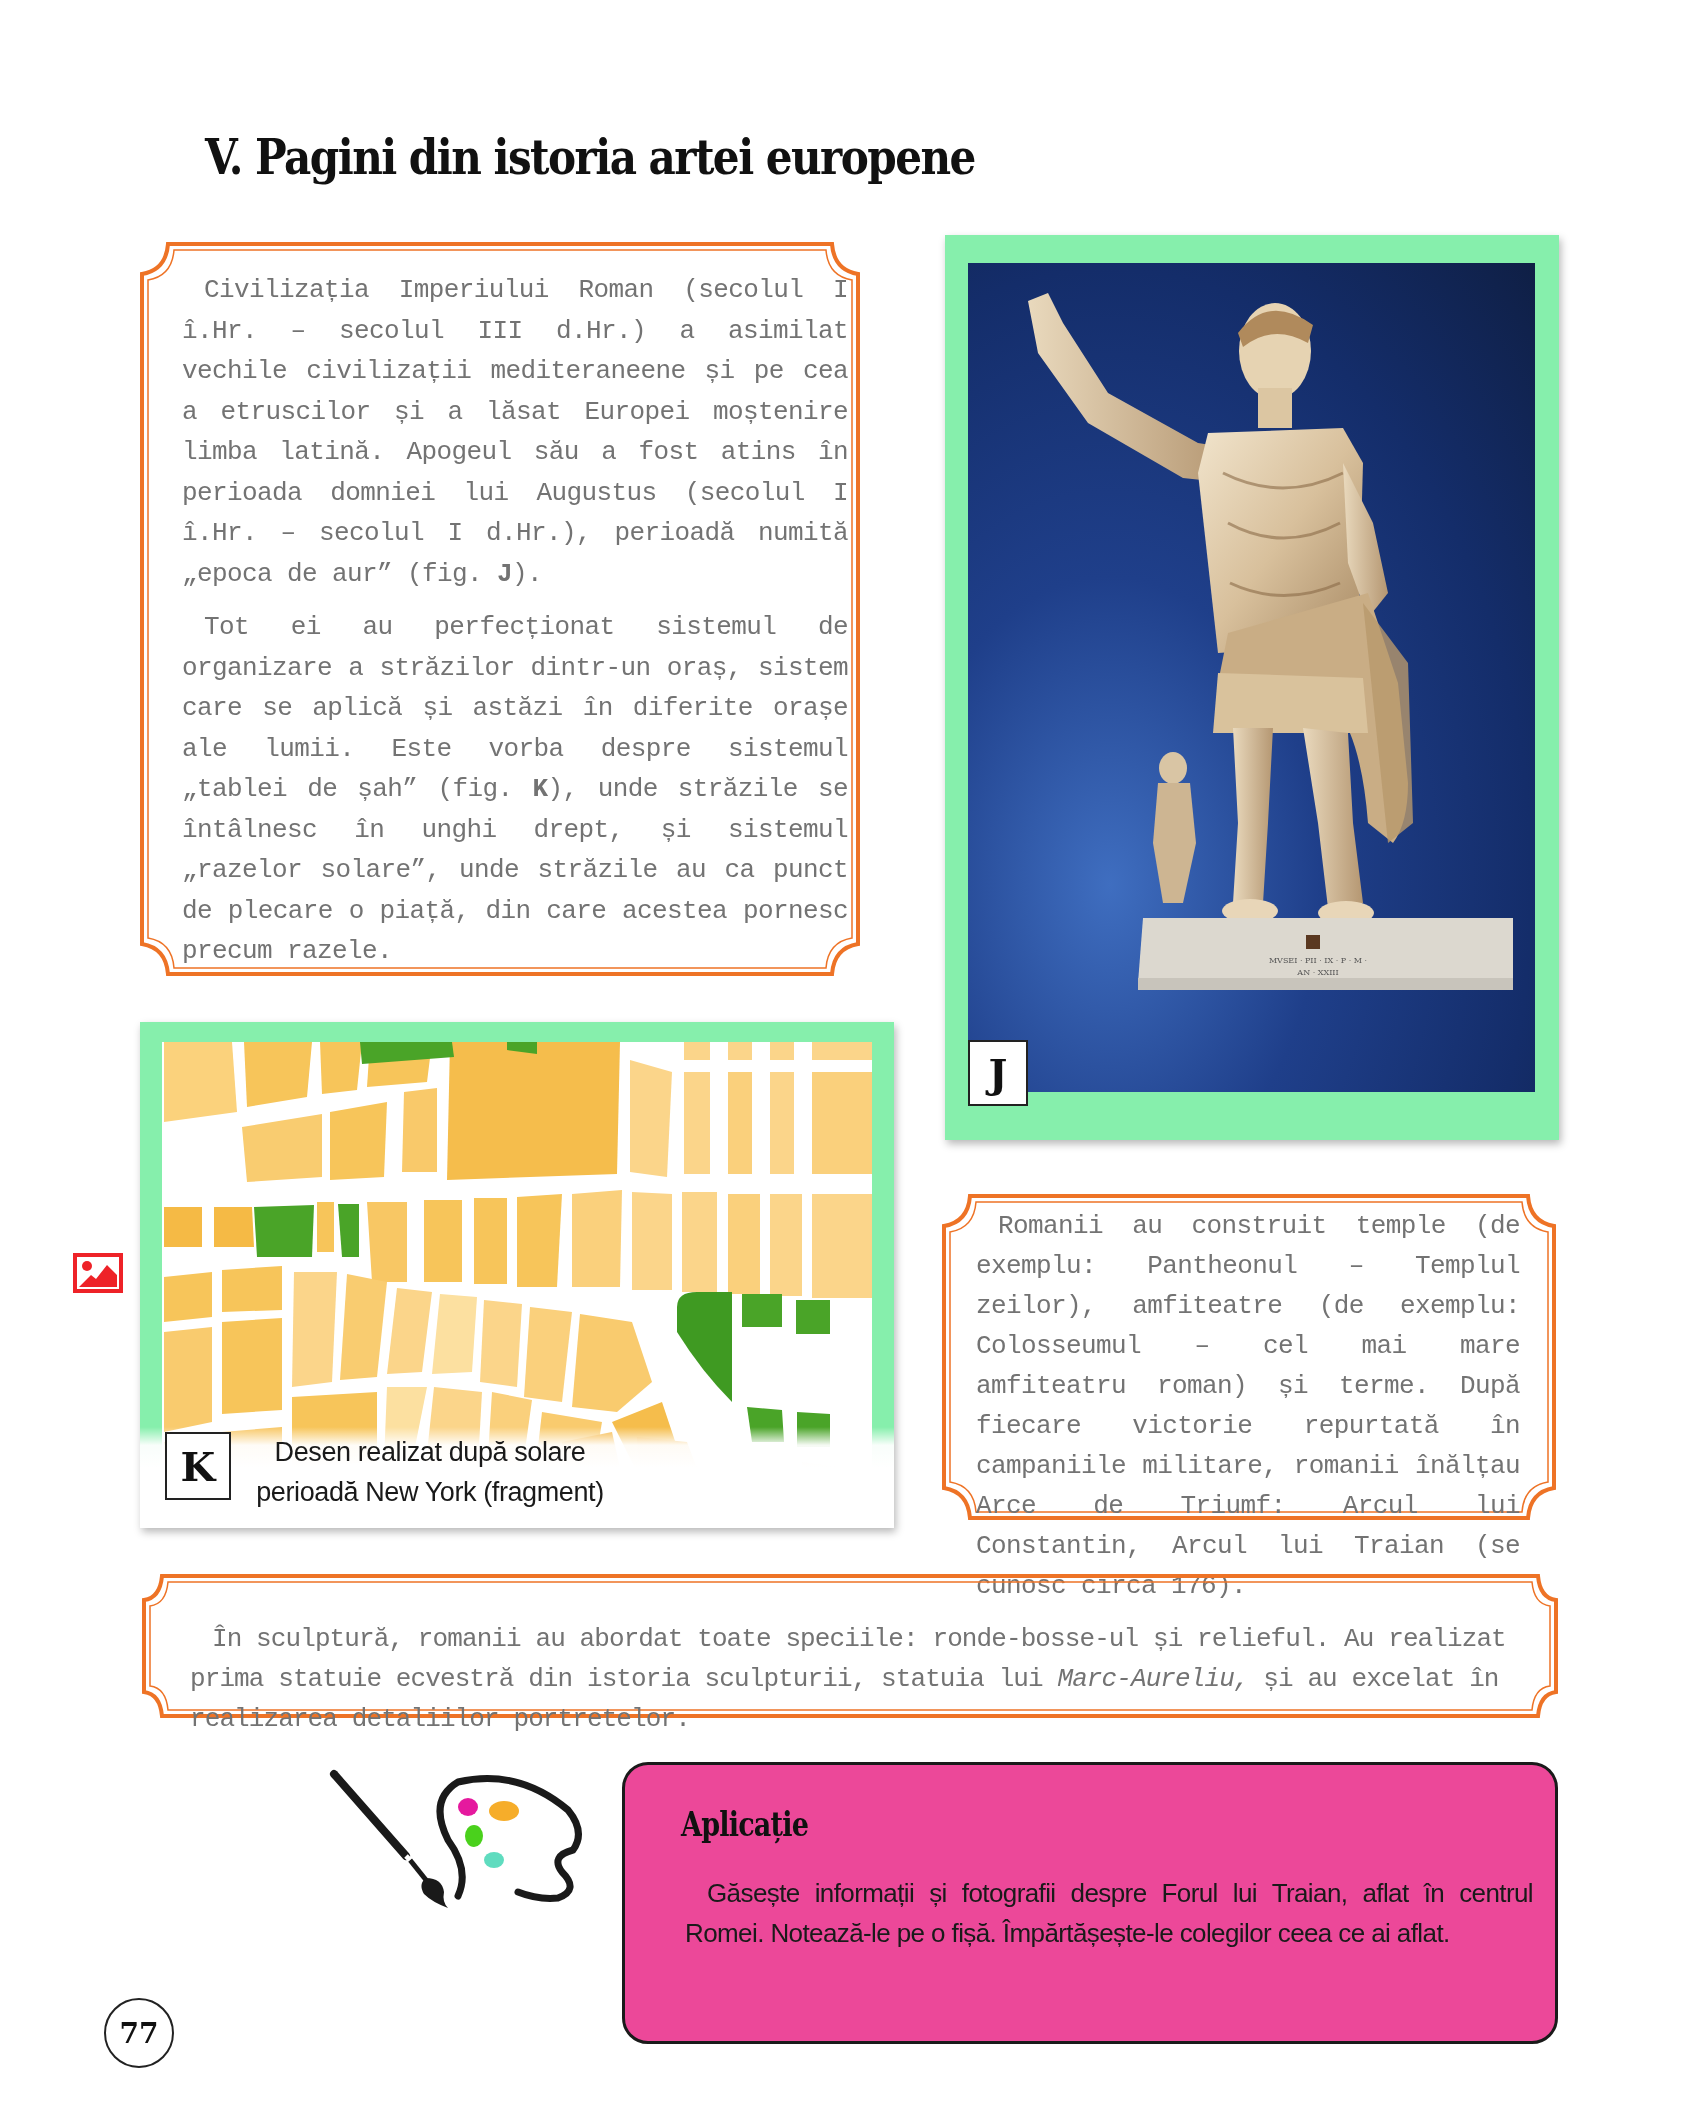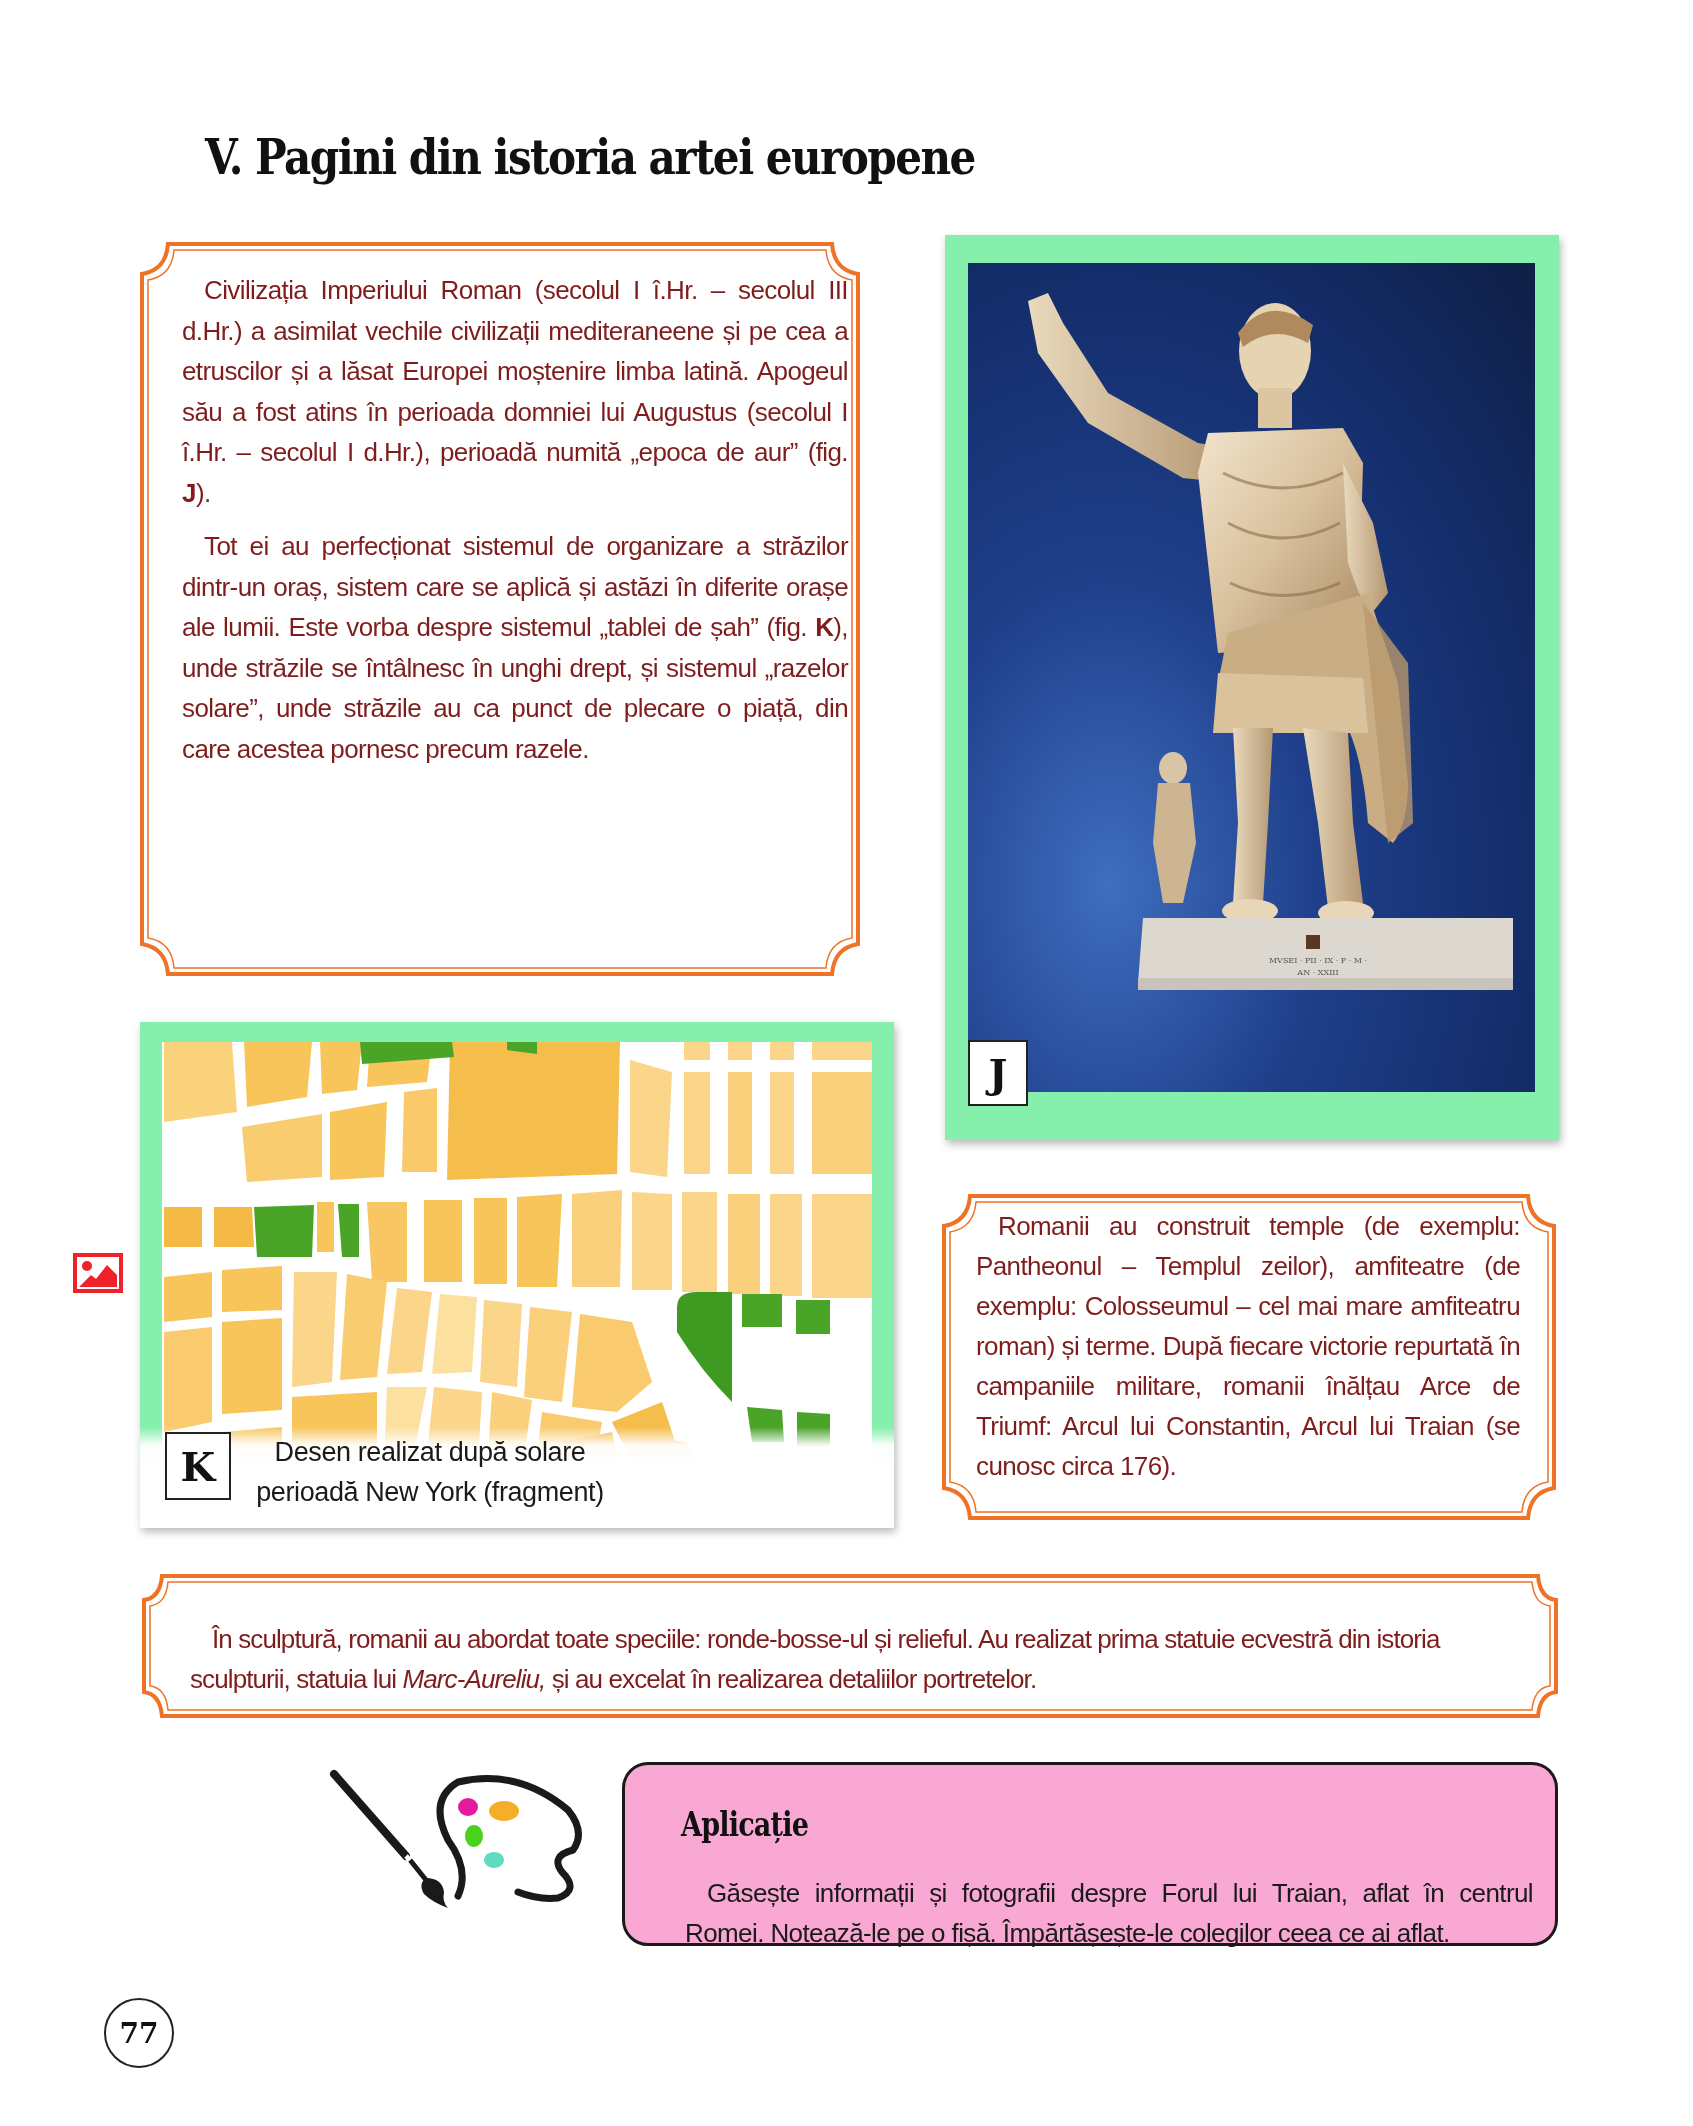--- a/index.html
+++ b/index.html
@@ -7,22 +7,22 @@
          font-family: "Liberation Sans", "DejaVu Sans", sans-serif; color: #1a1a1a; }
 
   .title { position: absolute; left: 205px; top: 128px; margin: 0;
            font-family: "DejaVu Serif", "Liberation Serif", serif; font-weight: bold;
            font-size: 49px; letter-spacing: -1.8px; transform: scaleX(0.86); transform-origin: left top;
            color: #111; }
 
   
   .oframe { position: absolute; }
   .oframe svg.frame { position: absolute; left: 0; top: 0; width: 100%; height: 100%; overflow: visible; }
-  .oframe .ftext { position: absolute; font-family: Liberation Sans, sans-serif;
-                   color: #7f1d1d; }
+  .oframe .ftext { position: absolute; font-family: Liberation Mono, monospace;
+                   color: #737373; }
   .ftext p { margin: 0; text-align: justify; text-indent: 22px; }
 
   .box1 { left: 138px; top: 240px; width: 724px; height: 738px; }
   .box1 .ftext { left: 44px; top: 30px; width: 666px; font-size: 26px; line-height: 40.5px;
                  letter-spacing: -0.6px; }
   .box1 .ftext p + p { margin-top: 13px; }
 
   .box2 { left: 940px; top: 1192px; width: 618px; height: 330px; }
   .box2 .ftext { left: 36px; top: 14px; width: 544px; font-size: 26px; line-height: 40px;
                  letter-spacing: -0.6px; }
@@ -53,22 +53,22 @@
               font-size: 27px; line-height: 40px; letter-spacing: -0.4px; color: #1a1a1a; background: transparent; }
   .capbg { position: absolute; left: 0; top: 405px; width: 754px; height: 101px;
            background: linear-gradient(to bottom, rgba(255,255,255,0) 0%, rgba(255,255,255,0.95) 18%, #fff 40%); }
 
   .media-icon { position: absolute; left: 73px; top: 1253px; width: 50px; height: 40px; }
 
   
   .palette { position: absolute; left: 318px; top: 1760px; width: 290px; height: 160px; }
 
   
-  .appbox { position: absolute; left: 622px; top: 1762px; width: 936px; height: 184px;
-            border: 3px solid #1a1a1a; border-radius: 26px; box-sizing: border-box; background: #f9a8d4; }
+  .appbox { position: absolute; left: 622px; top: 1762px; width: 936px; height: 282px;
+            border: 3px solid #1a1a1a; border-radius: 26px; box-sizing: border-box; background: #ec4899; }
   .appbox .apptitle { position: absolute; left: 56px; top: 40px; margin: 0;
                       font-family: "DejaVu Serif", "Liberation Serif", serif; font-weight: bold;
                       font-size: 33px; transform: scaleX(0.82); transform-origin: left top; color: #111; letter-spacing: -1px; }
   .appbox .apptext { position: absolute; left: 56px; top: 104px; width: 848px; font-size: 26px; line-height: 40px;
                      letter-spacing: -0.6px; margin: 4px; text-align: justify; text-indent: 22px; }
 
   .pagenum { position: absolute; left: 104px; top: 1998px; width: 70px; height: 70px; border: 2px solid #222;
              border-radius: 50%; box-sizing: border-box; display: flex; align-items: center; justify-content: center;
              font-family: "DejaVu Serif", "Liberation Serif", serif; font-weight: bold; font-size: 28px; color: #111; }
 </style>

